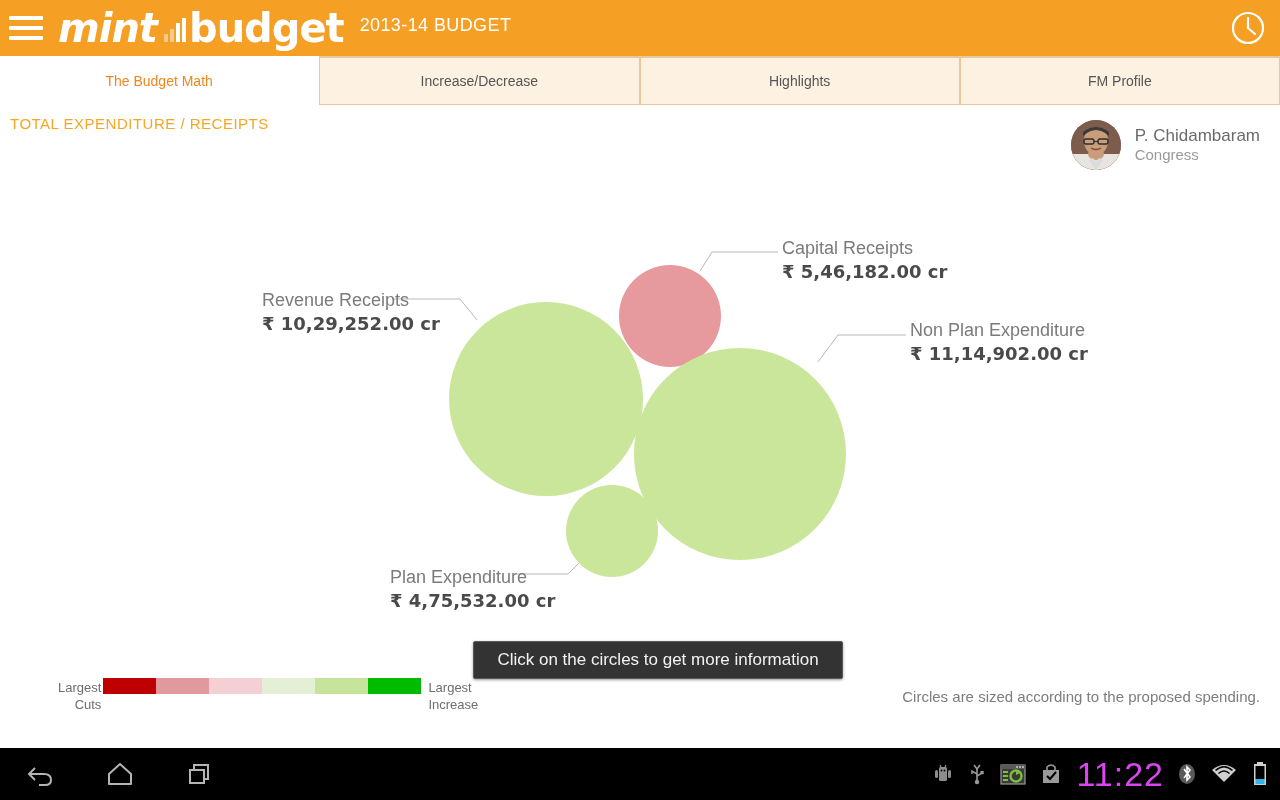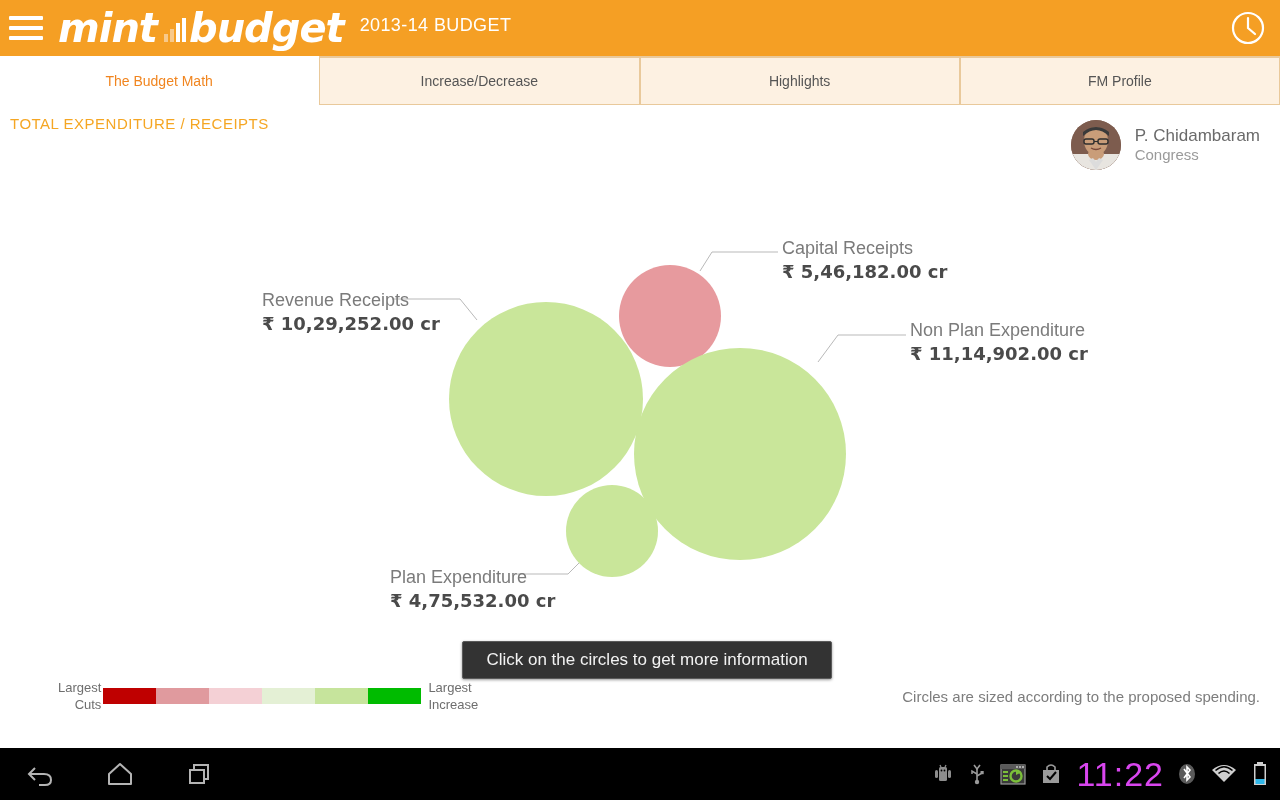--- a/index.html
+++ b/index.html
@@ -25,21 +25,21 @@
     font-family:"DejaVu Sans", sans-serif; font-weight:bold; font-style:italic;
     font-size:40px; color:#ffffff; letter-spacing:-1px; line-height:1;
   }
   .brand-bars { display:flex; align-items:flex-end; gap:2px; height:24px; margin:0 3px 0 7px; }
   .brand-bars i { display:block; width:4px; background:#f8c98a; }
   .brand-bars i:nth-child(1){ height:8px; }
   .brand-bars i:nth-child(2){ height:13px; }
   .brand-bars i:nth-child(3){ height:19px; background:#fff; }
   .brand-bars i:nth-child(4){ height:24px; background:#fff; }
   .brand-budget {
-    font-family:"DejaVu Sans", sans-serif; font-weight:bold; font-style:italic;
+    font-family:"DejaVu Sans", sans-serif; font-weight:bold; 
     font-size:40px; color:#ffffff; letter-spacing:-1px; line-height:1;
   }
   .appbar-sub {
     margin-left:16px; font-size:18px; color:#ffffff; letter-spacing:0.4px;
     position:relative; top:-3px;
   }
   .clock-btn {
     position:absolute; right:12px; top:8px; width:40px; height:40px; cursor:pointer;
   }
 
@@ -82,28 +82,28 @@
   .chart { position:absolute; left:0; top:170px; width:1280px; height:470px; }
   .chart svg { display:block; }
   .bub-label {
     position:absolute; font-size:18px; color:#7b7b7b; line-height:1.35; white-space:nowrap;
   }
   .bub-label b { color:#4a4a4a; font-weight:bold; }
   .rupee { font-family:"DejaVu Sans", sans-serif; }
 
   
   .toast {
-    position:absolute; left:462px; top:641px; width:370px; height:38px;
+    position:absolute; left:473px; top:641px; width:370px; height:38px;
     background:#333333; border:1px solid #5a5a5a; border-radius:2px;
     display:flex; align-items:center; justify-content:center;
     color:#f2f2f2; font-size:17px; box-shadow:0 1px 3px rgba(0,0,0,0.4);
   }
 
   
-  .legend { position:absolute; left:58px; top:678px; display:flex; align-items:center; }
+  .legend { position:absolute; left:58px; top:678px; display:flex; align-items:flex-start; }
   .legend-cap { font-size:13px; color:#6e6e6e; line-height:1.3; text-align:right; padding-top:2px; }
   .legend-cap.right { text-align:left; padding-left:5px; }
   .legend-scale { margin:0 2px; }
   .legend-swatches { display:flex; }
   .legend-swatches i { display:block; width:53px; height:16px; }
   .legend-ticks { position:relative; height:20px; }
   .legend-ticks span { position:absolute; top:3px; font-size:13px; color:#6e6e6e; transform:translateX(-50%); }
 
   .footnote { position:absolute; right:20px; top:688px; font-size:15px; color:#7d7d7d; }
 

